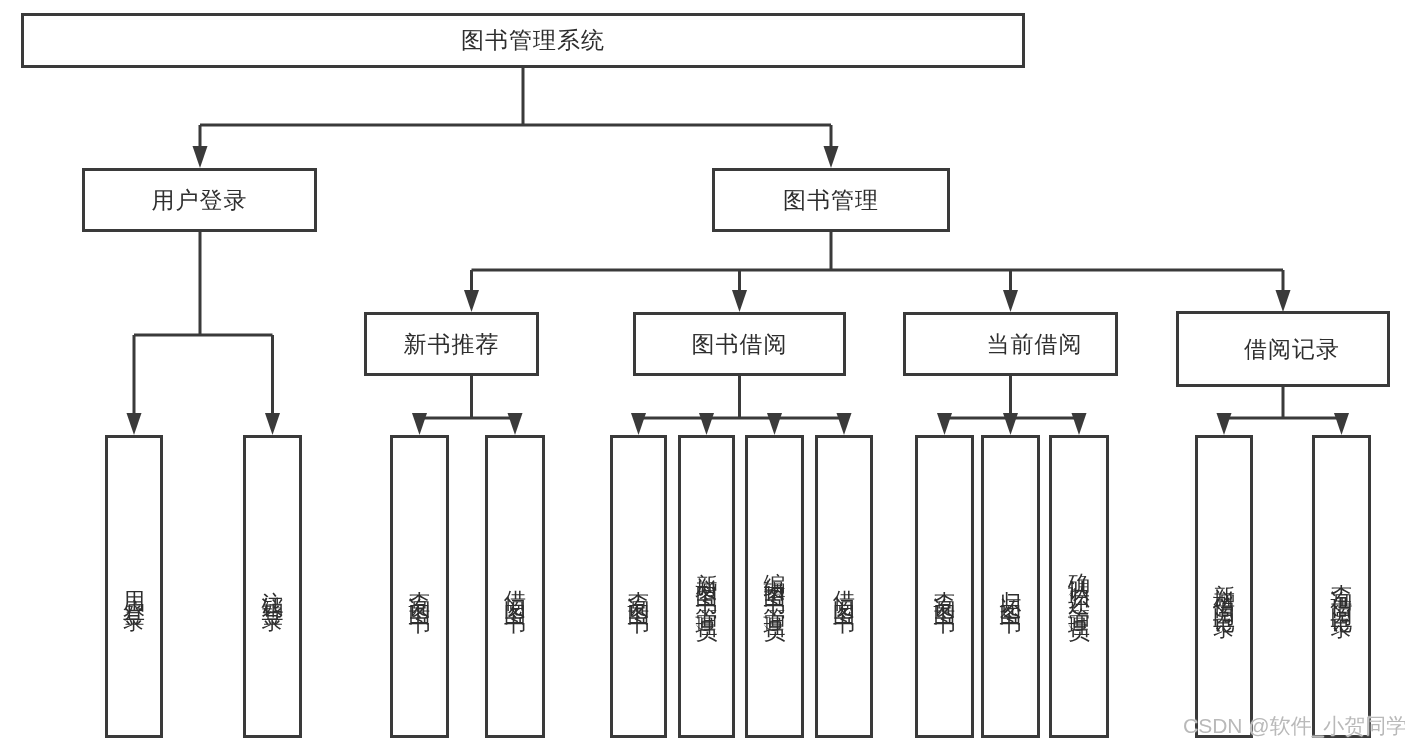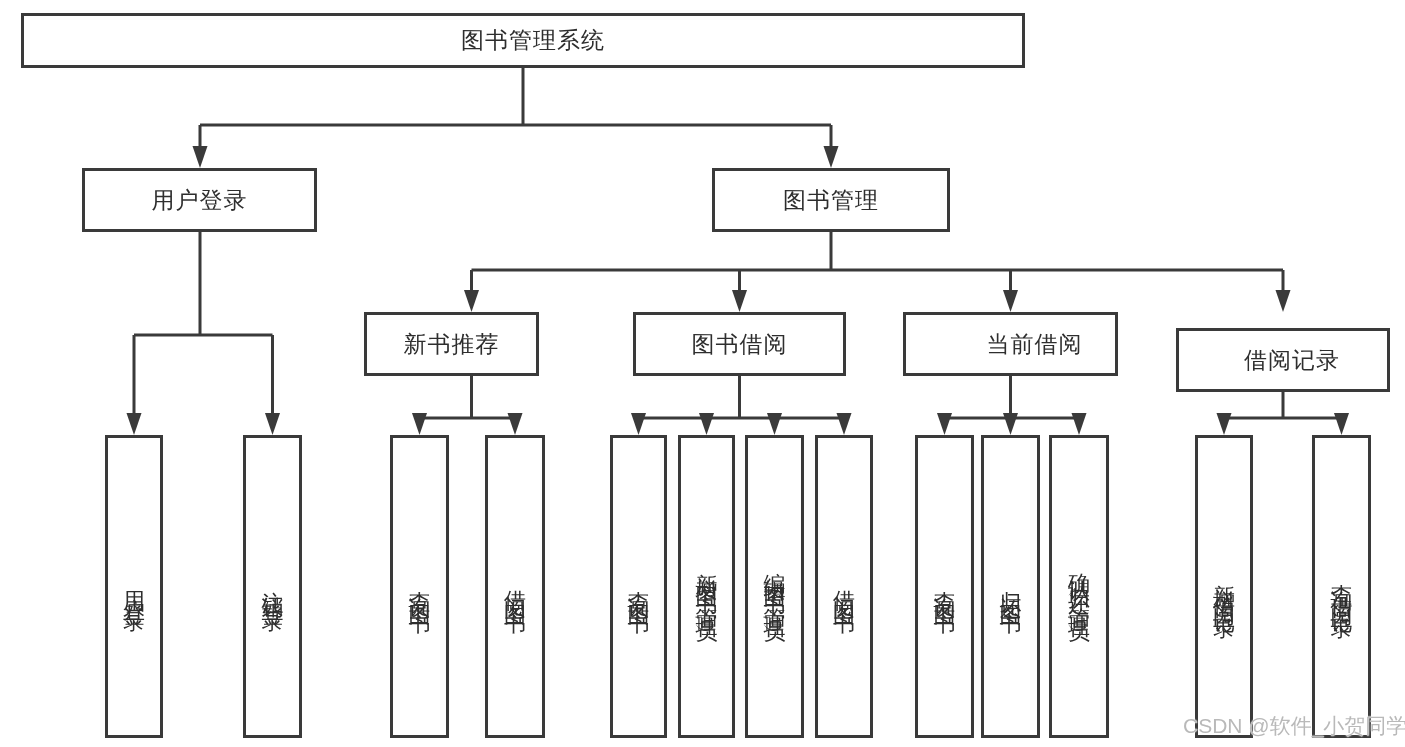--- a/index.html
+++ b/index.html
@@ -105,21 +105,21 @@
 
   <div class="box hbox" style="left:364px; top:312px; width:175px; height:64px;">
     <span class="lbl">新书推荐</span>
   </div>
   <div class="box hbox" style="left:633px; top:312px; width:213px; height:64px;">
     <span class="lbl">图书借阅</span>
   </div>
   <div class="box hbox" style="left:903px; top:312px; width:215px; height:64px;padding-left:48px;">
     <span class="lbl">当前借阅</span>
   </div>
-  <div class="box hbox" style="left:1176px; top:328px; width:214px; height:64px;padding-left:18px;">
+  <div class="box hbox" style="left:1176px; top:311px; width:214px; height:76px;padding-left:18px;">
     <span class="lbl">借阅记录</span>
   </div>
 
   <div class="box vbox" style="left:105px; top:435px; width:58px; height:303px;">
     <span class="lbl">用户登录</span>
   </div>
   <div class="box vbox" style="left:243px; top:435px; width:59px; height:303px;">
     <span class="lbl">注销登录</span>
   </div>
 

